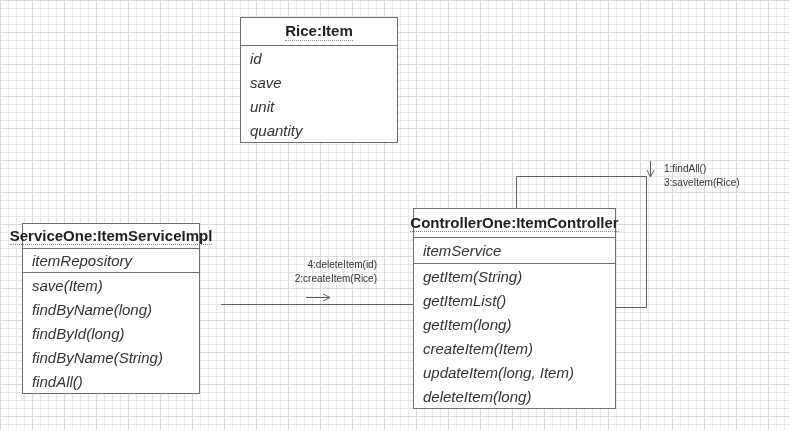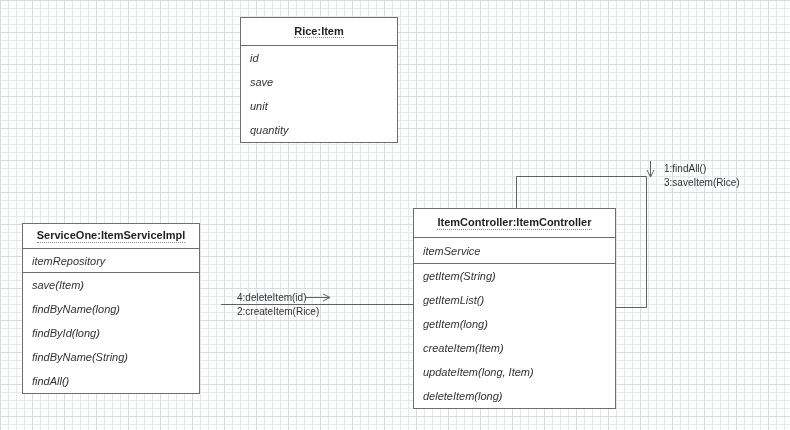--- a/index.html
+++ b/index.html
@@ -21,21 +21,21 @@
   .edges{position:absolute;left:0;top:0;width:790px;height:430px;}
   .edges line,.edges polyline,.edges path{
     stroke:#616161;stroke-width:1;fill:none;
   }
   .uml-box{
     position:absolute;
     background:#ffffff;
     border:1px solid #6e6e6e;
     box-sizing:border-box;
     color:#333333;
-    font-size:11px;
+    font-size:15px;
   }
   .box-title{
     display:flex;align-items:center;justify-content:center;
     font-weight:700;color:#1f1f1f;
     border-bottom:1px solid #6e6e6e;
     box-sizing:border-box;
   }
   .box-title .spell{
     border-bottom:1px dotted #8a8a8a;
     line-height:1.15;
@@ -48,21 +48,21 @@
     white-space:nowrap;
     font-style:italic;
   }
   .box-row.section-end{border-bottom:1px solid #6e6e6e;}
   .edge-label{
     position:absolute;
     font-size:10px;color:#333333;
     line-height:14px;
     white-space:nowrap;
   }
-  .edge-label.center{text-align:left;margin-top:33px;}
+  .edge-label.center{text-align:right;}
 </style>
 </head>
 <body>
 
 <div class="canvas">
 
   <svg class="edges" width="790" height="430" viewBox="0 0 790 430">
 
     <line x1="221" y1="304.5" x2="413" y2="304.5"></line>
 
@@ -90,21 +90,21 @@
     <div class="box-row section-end">itemRepository</div>
     <div class="box-row">save(Item)</div>
     <div class="box-row">findByName(long)</div>
     <div class="box-row">findById(long)</div>
     <div class="box-row">findByName(String)</div>
     <div class="box-row">findAll()</div>
   </div>
 
   <div class="uml-box" style="left:413px;top:208px;width:203px;">
     <div class="box-title" style="height:29px;">
-      <span class="spell">ItemController:ItemController</span>
+      <span class="spell">ControllerOne:ItemController</span>
     </div>
     <div class="box-row section-end" style="height:26px;text-align:right;">itemService</div>
     <div class="box-row">getItem(String)</div>
     <div class="box-row">getItemList()</div>
     <div class="box-row">getItem(long)</div>
     <div class="box-row">createItem(Item)</div>
     <div class="box-row">updateItem(long, Item)</div>
     <div class="box-row">deleteItem(long)</div>
   </div>
 

